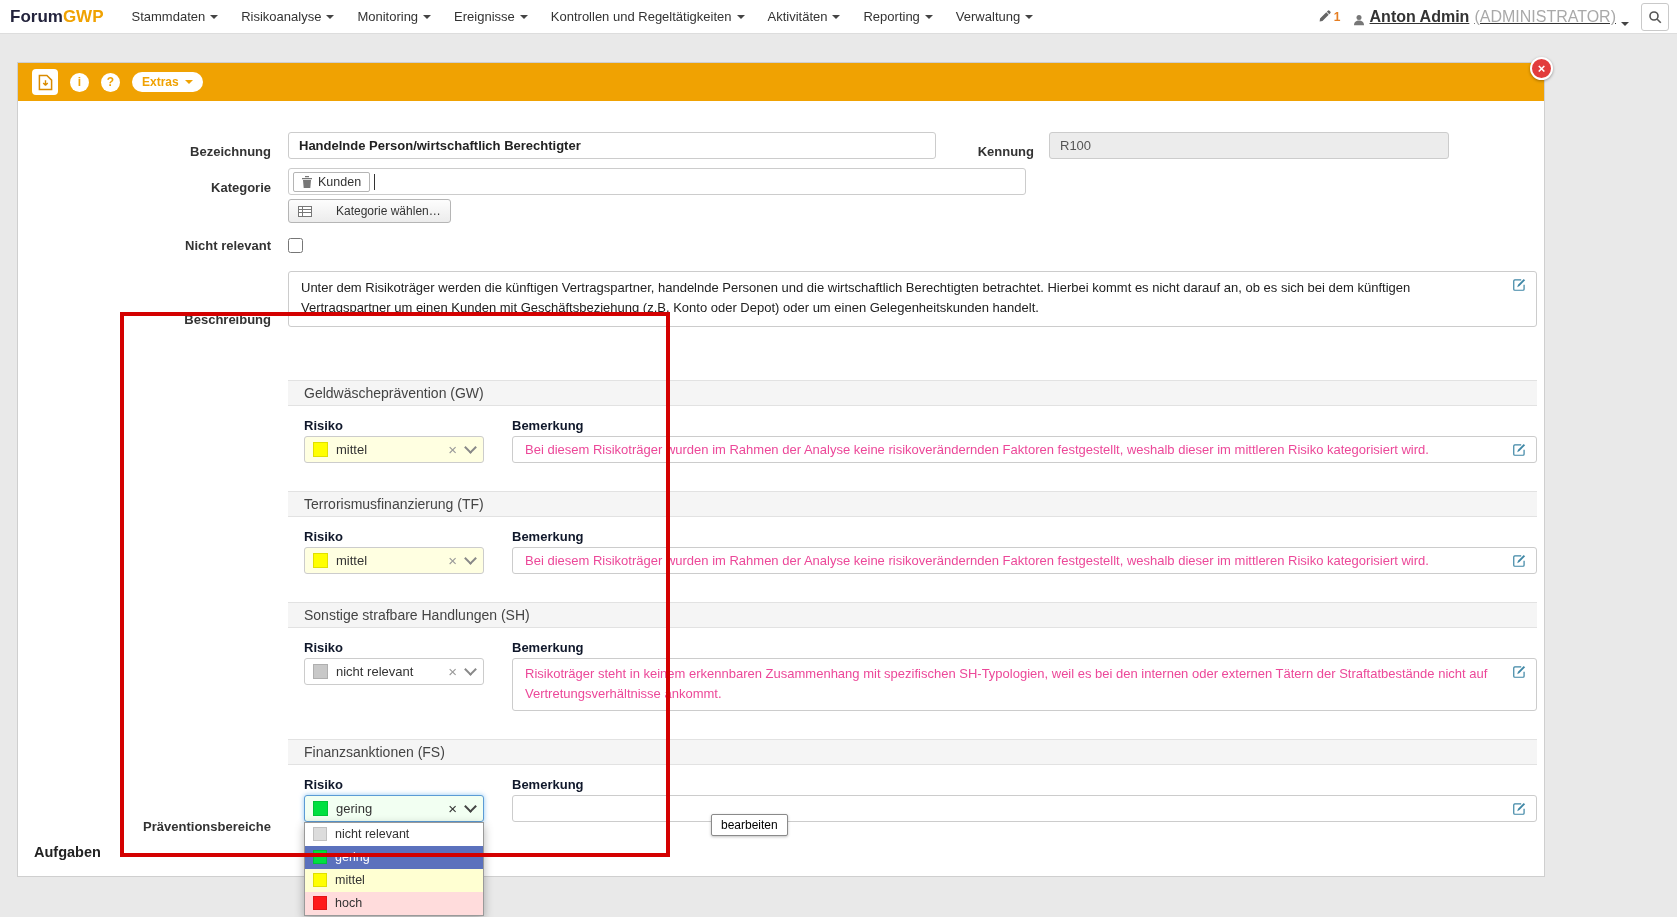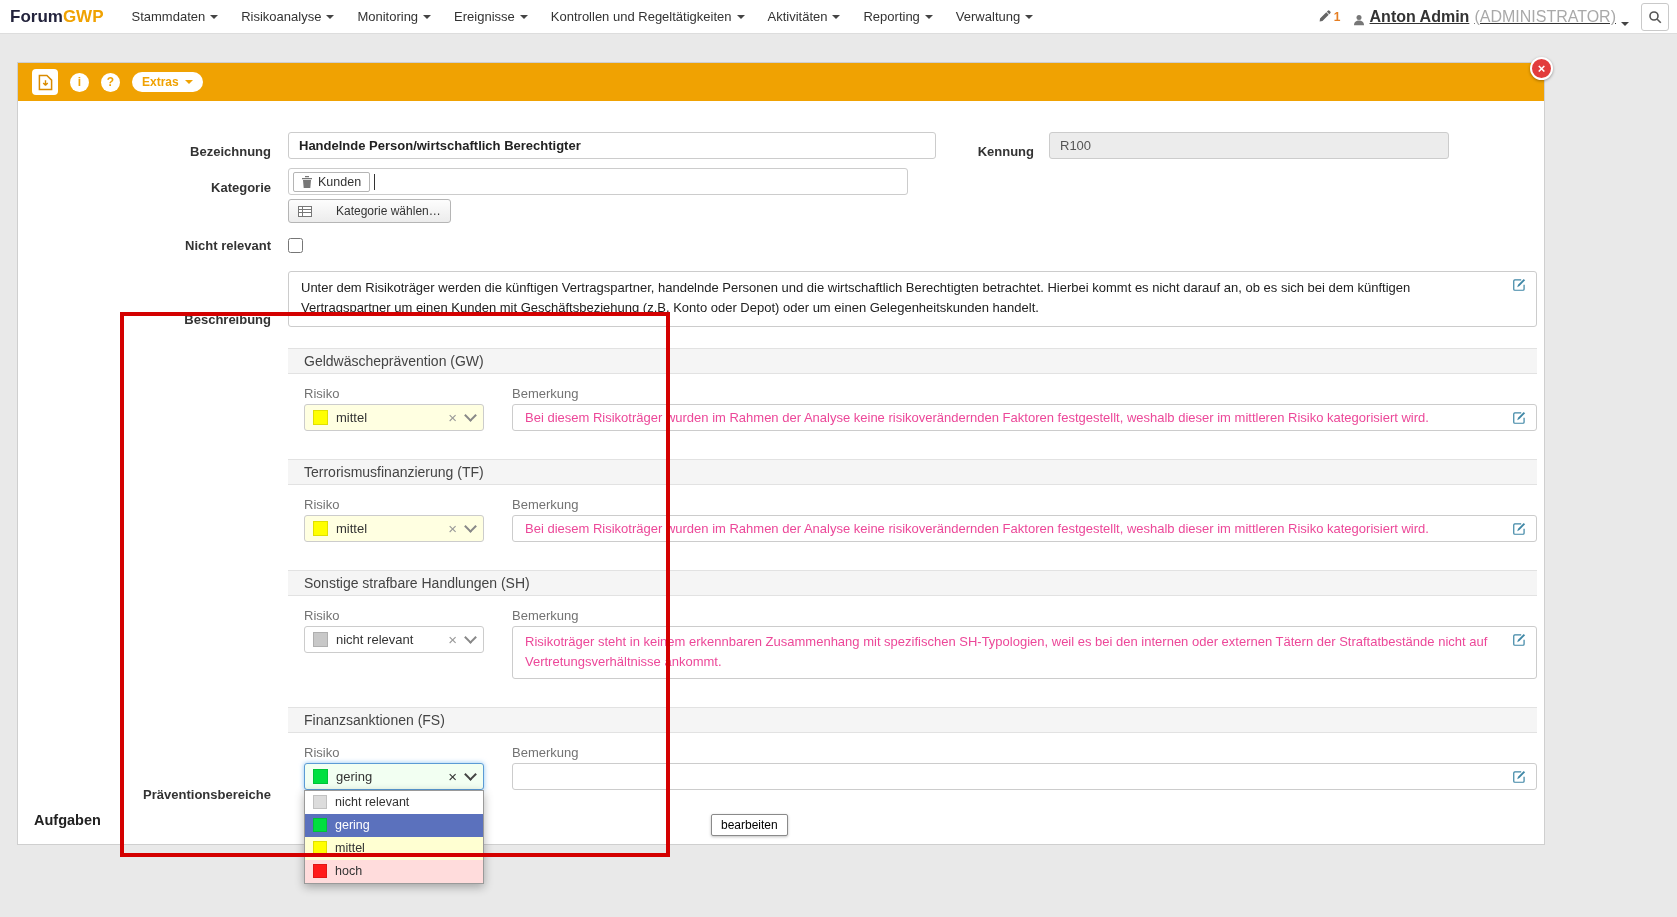--- a/index.html
+++ b/index.html
@@ -44,43 +44,43 @@
   .flabel { width:253px; min-width:253px; text-align:right; font-weight:bold; font-size:13px; color:#333;
     padding-top:6px; margin-right:17px; box-sizing:border-box; }
   .text-input { border:1px solid #ccc; border-radius:3px; height:27px; box-sizing:border-box;
     font-size:13px; padding:0 10px; display:flex; align-items:center; background:#fff; color:#222; }
   .row-bezeichnung { margin-top:31px; }
   .inp-bezeichnung { width:648px; font-weight:bold; }
   .kennung-label { width:60px; min-width:60px; margin-left:38px; margin-right:15px; text-align:right;
     font-weight:bold; font-size:13px; padding-top:6px; }
   .inp-kennung { width:400px; background:#ececec; color:#555; }
   .row-kategorie { margin-top:9px; }
-  .inp-kategorie { width:620px; padding:12px 4px; gap:4px; }
+  .inp-kategorie { width:738px; padding:12px 4px; gap:4px; }
   .tag { border:1px solid #b5b5b5; border-radius:2px; background:#fff; padding:2px 8px; font-size:12.5px;
     display:flex; align-items:center; gap:6px; color:#333; }
   .text-caret { width:1px; height:16px; background:#333; }
   .kat-btn-row { margin:4px 0 0 270px; }
   .kat-btn { height:22px; display:inline-flex; align-items:center; gap:24px; font-size:12px; color:#333;
     background:linear-gradient(#fdfdfd,#ececec); border:1px solid #b5b5b5; border-radius:3px; padding:0 9px; cursor:pointer; }
   .row-relevant { margin-top:14px; }
   .row-relevant .flabel { padding-top:1px; }
   .row-relevant input { width:15px; height:15px; margin:0; }
   .row-beschreibung { margin-top:18px; }
   .desc-box { flex:1; margin-right:7px; border:1px solid #ccc; border-radius:3px; min-height:45px;
     padding:6px 44px 8px 12px; font-size:13px; line-height:1.55; position:relative; color:#222; box-sizing:border-box; }
   .edit-ic { position:absolute; right:10px; top:6px; cursor:pointer; line-height:0; }
   .row-praevention { margin-top:21px; }
   .row-praevention .flabel { padding-top:4px; }
-  .sections { flex:1; margin-right:7px; }
+  .sections { flex:1; margin-right:7px;margin-top:32px; }
   .sec-header { height:26px; line-height:25px; background:#f5f5f5; border-top:1px solid #e2e2e2;
     border-bottom:1px solid #e2e2e2; padding-left:16px; font-size:14px; color:#444; box-sizing:border-box; }
   .sec-body { padding:12px 0 28px 16px; display:flex; gap:28px; }
   .sec-last .sec-body { padding-bottom:12px; }
   .risk-block { width:180px; min-width:180px; position:relative; }
-  .blabel { font-weight:normal; font-size:13px; color:#737373; height:16px; margin-bottom:2px; }
+  .blabel { font-weight:bold; font-size:13px; color:#0f172a; height:16px; margin-bottom:2px; }
   .risk-select { height:27px; border:1px solid #ccc; border-radius:3px; display:flex; align-items:center;
     padding:0 8px; box-sizing:border-box; cursor:pointer; background:#fff; }
   .risk-select.focused { border-color:#5b9bd5; box-shadow:0 0 5px rgba(82,168,236,.65); }
   .swatch { width:15px; height:15px; margin-right:8px; flex:none; border:1px solid rgba(0,0,0,.12); box-sizing:border-box; }
   .risk-val { flex:1; font-size:13px; color:#333; white-space:nowrap; overflow:hidden; }
   .clear-x { color:#999; font-size:15px; margin-right:9px; cursor:pointer; line-height:1; }
   .sel-caret { width:7px; height:7px; border-right:2px solid #888; border-bottom:2px solid #888;
     transform:rotate(45deg); margin-top:-4px; flex:none; }
   .bem-block { flex:1; position:relative; }
   .bem-input { border:1px solid #ccc; border-radius:3px; min-height:27px; box-sizing:border-box;

